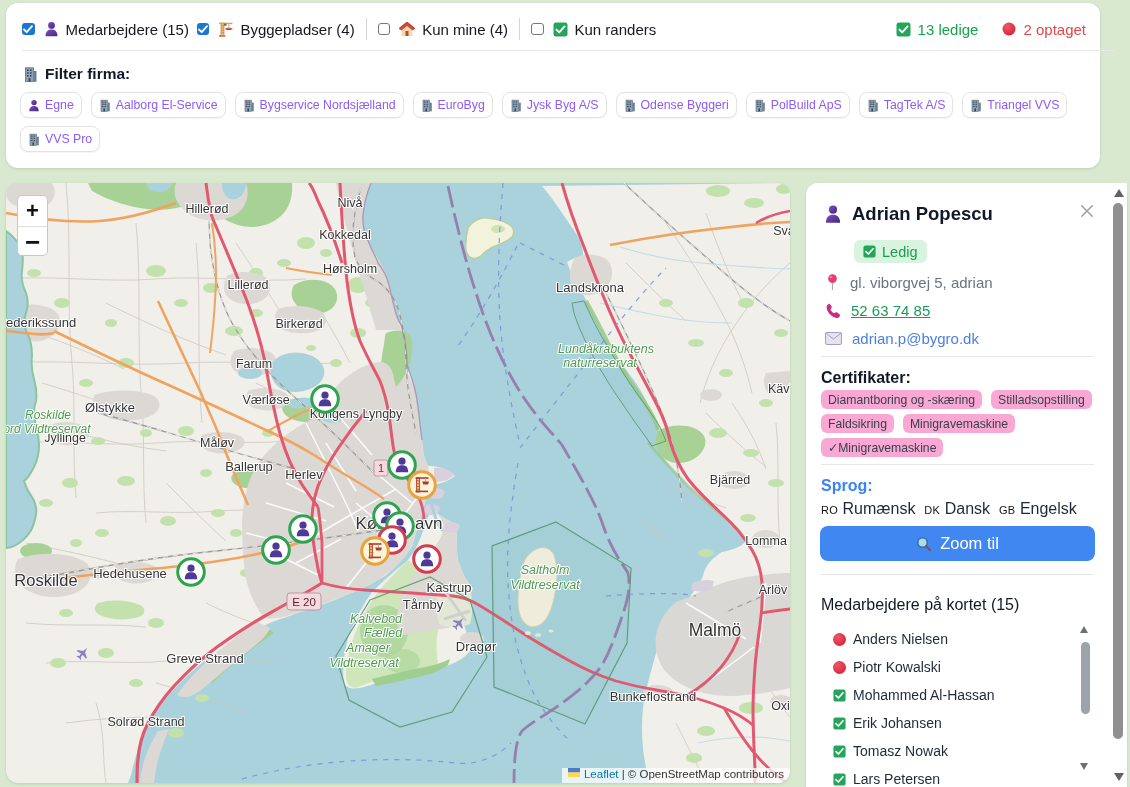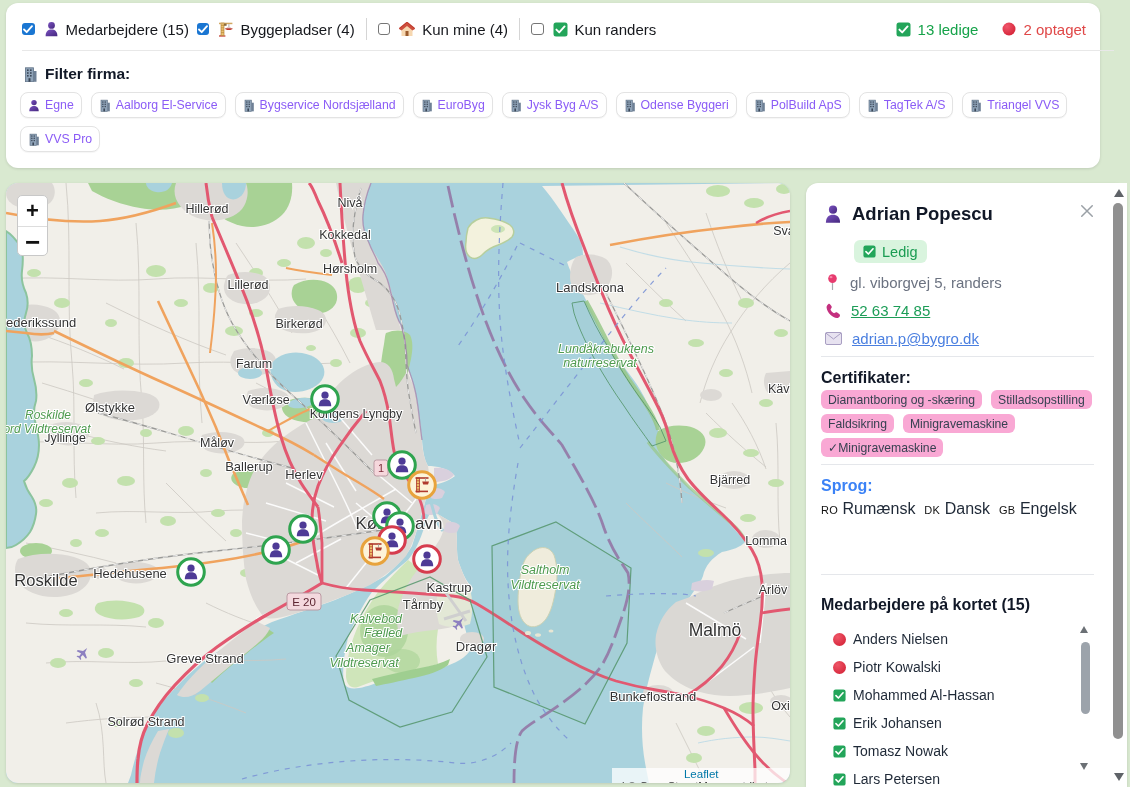--- a/index.html
+++ b/index.html
@@ -19,21 +19,21 @@
 .chips { position:absolute; left:14px; top:89px; width:1086px; display:flex; flex-wrap:wrap; gap:8px 9px; } .chip .icn svg{width:12px;height:13px;}
 .chip { height:26px; background:#fff; border:1px solid #e3e3e3; border-radius:8px; display:inline-flex; align-items:center; padding:0 7px; font-size:12.3px; color:#8b5cf6; box-shadow:0 1px 1px rgba(0,0,0,.04); }
 .chip .icn { margin-right:5px; }
 .grn { color:#16a34a; }
 .red { color:#e04848; }
 
 #mapcard { position:absolute; left:6px; top:183px; width:784px; height:600px; border-radius:12px; overflow:hidden; background:#aad3dd; box-shadow:0 1px 3px rgba(0,0,0,.12); }
 #zoomctl { position:absolute; left:11px; top:12px; width:31px; height:61px; background:#fff; border:1px solid #c8c8c8; border-radius:5px; z-index:30; }
 #zoomctl .zb { width:100%; height:30px; display:flex; align-items:center; justify-content:center; font-size:22px; font-weight:bold; color:#111; }
 #zoomctl .zd { height:1px; background:#ddd; }
-#attrib { position:absolute; right:0; bottom:0; height:15px; background:rgba(255,255,255,.75); z-index:30; font-size:11.5px; color:#333; padding:0 6px 0 6px; display:flex; align-items:center; white-space:nowrap;flex-direction:column; }
+#attrib { position:absolute; right:0; bottom:0; height:15px; background:rgba(255,255,255,.75); z-index:30; font-size:11.5px; color:#333; padding:0 6px 0 6px; display:flex; white-space:nowrap; }
 #attrib a { color:#0078a8; text-decoration:none; }
 
 #panel { position:absolute; left:806px; top:183px; width:321px; height:604px; background:#fff; border-radius:12px 12px 0 0; box-shadow:0 1px 3px rgba(0,0,0,.12); font-size:15px; color:#374151;padding-left:40px; }
 #panel .hr { position:absolute; left:15px; width:273px; height:1px; background:#e5e7eb; }
 .prow { position:absolute; left:15px; display:flex; align-items:center; }
 
 #sb-track { position:absolute; left:1111px; top:183px; width:16px; height:604px; background:#fff; }
 #sb-thumb { position:absolute; left:1112.5px; top:203px; width:10px; height:536px; background:#909090; border-radius:5px; }
 .sb-arrow { position:absolute; width:0; height:0; }
 .cchip { background:#f9a8d4; border-radius:6px; padding:2.5px 7px; font-size:12.2px; color:#374151; }
@@ -615,51 +615,58 @@
         <use href="#vchk"></use>
       </svg>
     <span style="font-size:14.5px; color:#1a9c52;">Ledig</span>
   </div>
   <div class="prow" style="top:91px; left:21px;">
     <svg width="11" height="17" viewBox="0 0 11 17">
         <circle cx="5.5" cy="4.6" r="4.3" fill="#e73b6f"></circle>
         <ellipse cx="4" cy="3.2" rx="1.5" ry="1.1" fill="#f786a7"></ellipse>
         <rect x="4.9" y="9" width="1.2" height="7" rx="0.6" fill="#a8a8b0"></rect>
       </svg>
-    <span style="color:#6b7280; margin-left:12px;">gl. viborgvej 5, randers</span>
+    <span style="color:#6b7280; margin-left:12px;">gl. viborgvej 5, adrian</span>
   </div>
   <div class="prow" style="top:119px; left:19px;">
     <svg width="16" height="16" viewBox="0 0 16 16">
         <path d="M3.2 1.2 C2 2.2 1.4 3.4 1.6 4.8 C2 7.4 3.4 9.8 5.4 11.8 C7.4 13.8 9.6 15 12 15 C13.2 15 14.2 14.4 14.8 13.2 C15.2 12.4 15 11.6 14.2 11 L12.2 9.6 C11.4 9 10.6 9.1 9.9 9.8 C9.4 10.3 8.8 10.3 8.2 9.8 C7.2 9 6.4 8.2 5.8 7.2 C5.4 6.5 5.5 5.9 6.1 5.4 C6.9 4.7 7 3.9 6.4 3 L5.2 1.4 C4.6 0.6 3.9 0.6 3.2 1.2 Z" fill="#c4307f"></path>
       </svg>
     <span style="color:#1c9d57; margin-left:10px;text-decoration:underline;">52 63 74 85</span>
   </div>
   <div class="prow" style="top:147px; left:19px;">
     <svg width="17" height="13" viewBox="0 0 17 13">
         <rect x="0.5" y="0.5" width="16" height="12" rx="1.5" fill="#e7e2f0" stroke="#a89ec2"></rect>
         <path d="M0.8 1 L8.5 7 L16.2 1" fill="none" stroke="#a89ec2" stroke-width="1"></path>
       </svg>
-    <span style="color:#4a7fe0; margin-left:10px;text-decoration:underline;">adrian.p@bygro.dk</span>
+    <span style="color:#4a7fe0; margin-left:10px;">adrian.p@bygro.dk</span>
   </div>
   <div class="hr" style="top:173px;"></div>
   <div style="position:absolute; left:15px; top:186px; font-size:16px; font-weight:bold; color:#111827;">Certifikater:</div>
   <div style="position:absolute; left:15px; top:207px; width:282px; display:flex; flex-wrap:wrap; gap:5px 9px; ">
     <span class="cchip">Diamantboring og -skæring</span>
       <span class="cchip">Stilladsopstilling</span>
       <span class="cchip">Faldsikring</span>
       <span class="cchip">Minigravemaskine</span>
       <span class="cchip">✓Minigravemaskine</span>
   </div>
   <div class="hr" style="top:281px;"></div>
   <div style="position:absolute; left:15px; top:294px; font-size:16px; font-weight:bold; color:#3b82f6;">Sprog:</div>
   <div style="position:absolute; left:15px; top:317px; font-size:16px; color:#1f2937;">
     <span class="cc">RO</span> Rumænsk&nbsp; <span class="cc">DK</span> Dansk&nbsp; <span class="cc">GB</span> Engelsk
   </div>
+  <div style="position:absolute; left:14px; top:343px; width:275px; height:35px; background:#4187f2; border-radius:8px; display:flex; align-items:center; justify-content:center;">
+    <svg width="16" height="16" viewBox="0 0 16 16" style="margin-right:8px">
+        <circle cx="6.5" cy="6.5" r="4.8" fill="#a8dcf0" stroke="#3d6e96" stroke-width="1.6"></circle>
+        <path d="M10.2 10.2 L14.2 14.2" stroke="#8d4a62" stroke-width="2.2" stroke-linecap="round"></path>
+      </svg>
+    <span style="color:#fff; font-size:16.5px;">Zoom til</span>
+  </div>
   <div class="hr" style="top:391px;"></div>
-  <div style="position:absolute; left:15px; top:413px; font-size:16px; font-weight:bold; color:#111827;">Medarbejdere på kortet (15)</div>
+  <div style="position:absolute; left:15px; top:413px; font-size:16px; font-weight:normal; color:#111827;">Medarbejdere på kortet (15)</div>
   <div class="lrow" style="top:446px;"><span class="ldot"></span>Anders Nielsen</div>
   <div class="lrow" style="top:474px;"><span class="ldot"></span>Piotr Kowalski</div>
   <div class="lrow" style="top:502px;"><svg class="lchk" width="13" height="13" viewBox="0 0 15 15">
         <use href="#vchk"></use>
       </svg>Mohammed Al-Hassan</div>
   <div class="lrow" style="top:530px;"><svg class="lchk" width="13" height="13" viewBox="0 0 15 15">
         <use href="#vchk"></use>
       </svg>Erik Johansen</div>
   <div class="lrow" style="top:558px;"><svg class="lchk" width="13" height="13" viewBox="0 0 15 15">
         <use href="#vchk"></use>

